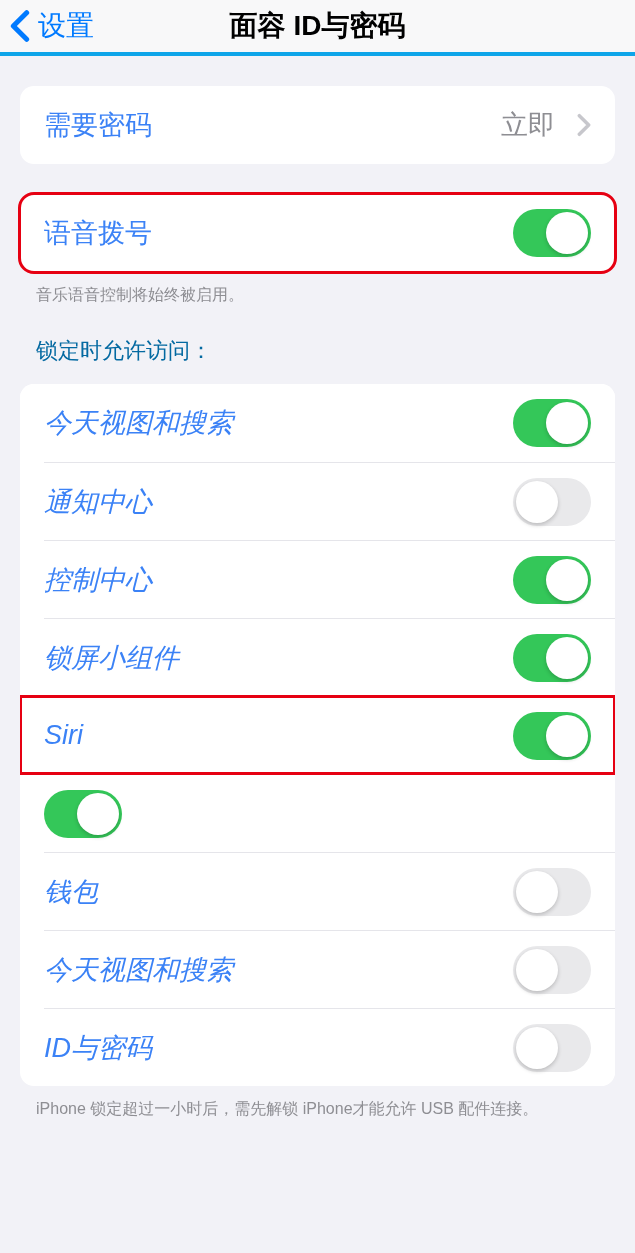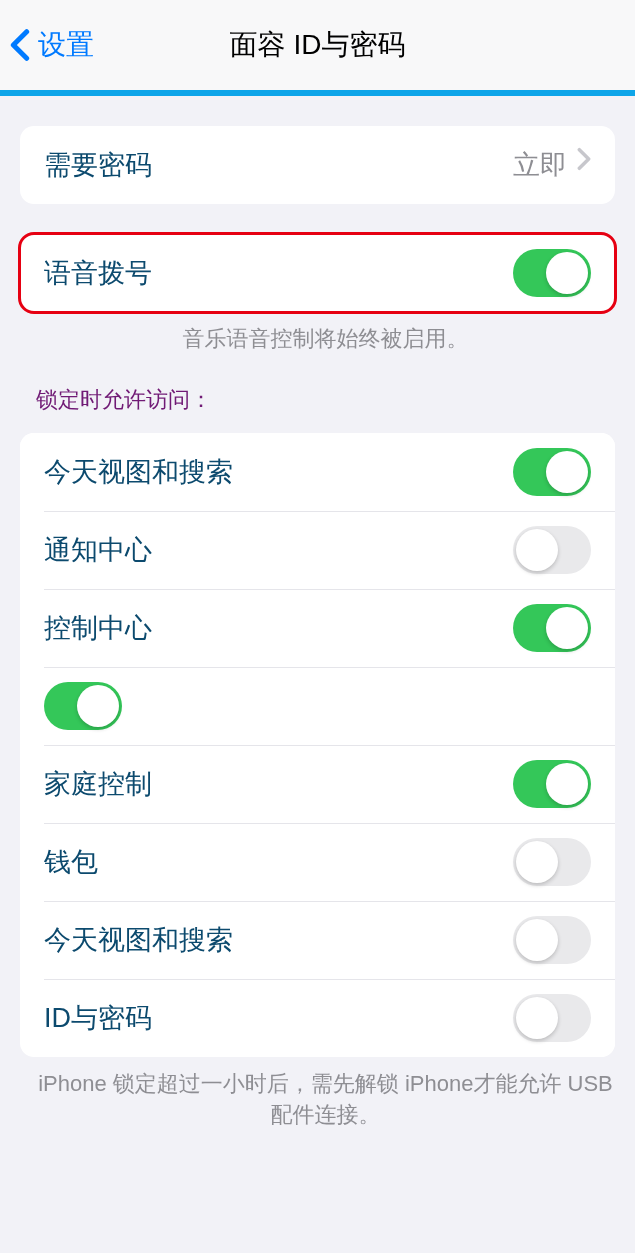--- a/index.html
+++ b/index.html
@@ -8,46 +8,46 @@
       box-sizing: border-box;
       font-family: -apple-system, "PingFang SC", "Helvetica Neue", sans-serif;
     }
     body {
       width: 635px;
       height: 1253px;
       background: #f2f2f7;
       overflow: hidden;
     }
     .navbar {
-      height: 96px;
+      height: 56px;
       background: #f8f8f9;
       display: flex;
       align-items: center;
       position: relative;
-      border-bottom: 6px solid #0ea5e9;
+      border-bottom: 4px solid #0ea5e9;
     }
     .back-button {
       display: flex;
       align-items: center;
       padding-left: 10px;
       color: #007aff;
       font-size: 28px;
       cursor: pointer;
     }
     .back-chevron {
       width: 20px;
       height: 34px;
       margin-right: 8px;
     }
     .nav-title {
       position: absolute;
       left: 50%;
       transform: translateX(-50%);
       font-size: 28px;
-      font-weight: 400;
+      font-weight: 700;
       color: #000;
     }
     .content {
       padding: 0;
     }
     .group {
       margin: 30px 20px 0 20px;
       background: #fff;
       border-radius: 14px;
       overflow: hidden;
@@ -73,44 +73,44 @@
     }
     .row.highlighted {
       outline: 3px solid #e60012;
       outline-offset: -2px;
       margin-left: 0;
       padding-left: 24px;
       border-top: 1px solid transparent;
     }
     .row-label {
       font-size: 27px;
-      color: #0c4a6e;
+      color: #3b82f6;
     }
     .row-value {
       display: flex;
-      gap: 10px;
+      align-items: center;
+      gap: 22px;
       color: #8e8e93;
       font-size: 27px;
       margin-left: 36px;
     }
     .chevron-right {
       width: 14px;
       height: 24px;
       color: #c7c7cc;
     }
     .footer-text {
-      font-size: 22px;
+      font-size: 16px;
       color: #8e8e93;
       padding: 12px 20px 0 36px;
       line-height: 1.4;
-      text-align: center;
     }
     .header-text {
       font-size: 22px;
-      color: #701a75;
+      color: #0369a1;
       padding: 30px 36px 10px 36px;
     }
     .toggle {
       width: 78px;
       height: 48px;
       border-radius: 24px;
       position: relative;
       cursor: pointer;
       flex-shrink: 0;
     }
@@ -131,20 +131,21 @@
       box-shadow: 0 2px 4px rgba(0,0,0,0.2);
     }
     .toggle.on::after {
       right: 3px;
     }
     .toggle.off::after {
       left: 3px;
     }
     .group-tight {
       margin-top: 8px;
+      font-style: italic;
     }
   </style>
 </head>
 <body>
 
 <div class="navbar">
   <div class="back-button">
     <svg class="back-chevron" viewBox="0 0 12 20" fill="none">
       <path d="M10 2 L2 10 L10 18" stroke="#007aff" stroke-width="3" stroke-linecap="round" stroke-linejoin="round"></path>
     </svg>
@@ -183,24 +184,28 @@
       </div>
       <div class="row">
         <span class="row-label">通知中心</span>
         <div class="toggle off"></div>
       </div>
       <div class="row">
         <span class="row-label">控制中心</span>
         <div class="toggle on"></div>
       </div>
       <div class="row">
-        <div class="toggle on"></div>
-      </div>
-      <div class="row">
-        <span class="row-label">家庭控制</span>
+        <span class="row-label">锁屏小组件</span>
+        <div class="toggle on"></div>
+      </div>
+      <div class="row highlighted">
+        <span class="row-label">Siri</span>
+        <div class="toggle on"></div>
+      </div>
+      <div class="row">
         <div class="toggle on"></div>
       </div>
       <div class="row">
         <span class="row-label">钱包</span>
         <div class="toggle off"></div>
       </div>
       <div class="row">
         <span class="row-label">今天视图和搜索</span>
         <div class="toggle off"></div>
       </div>

